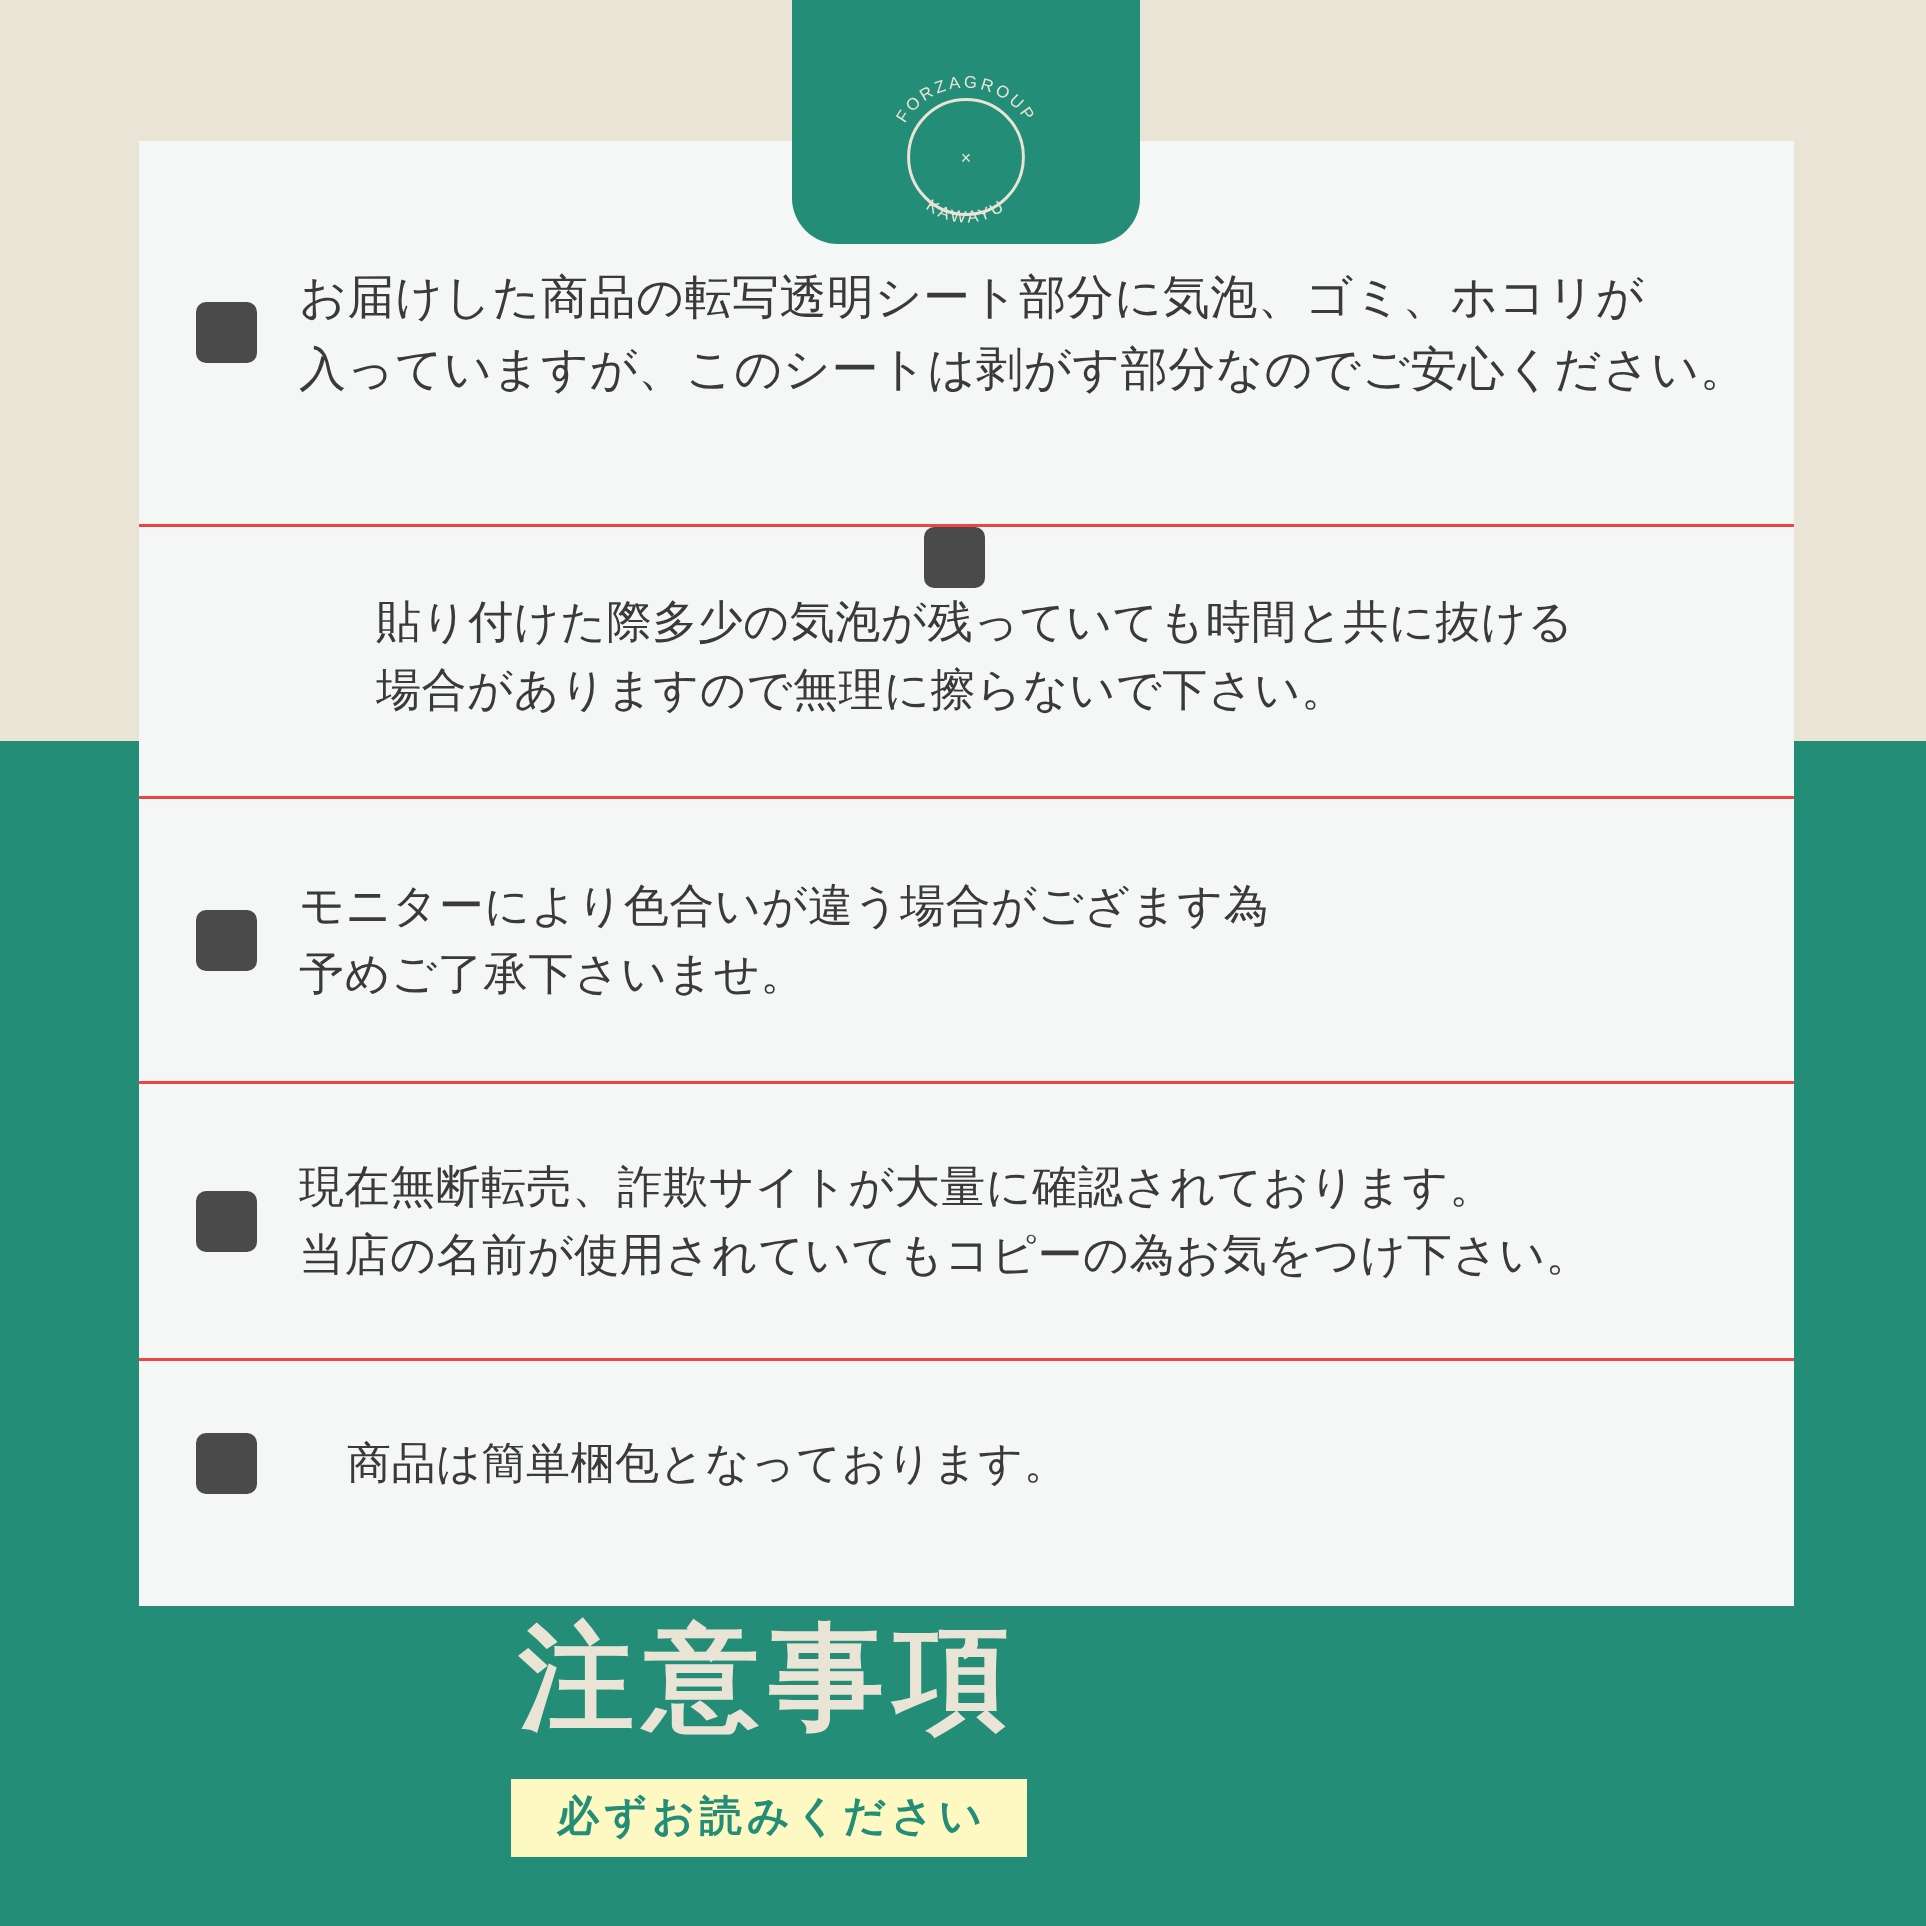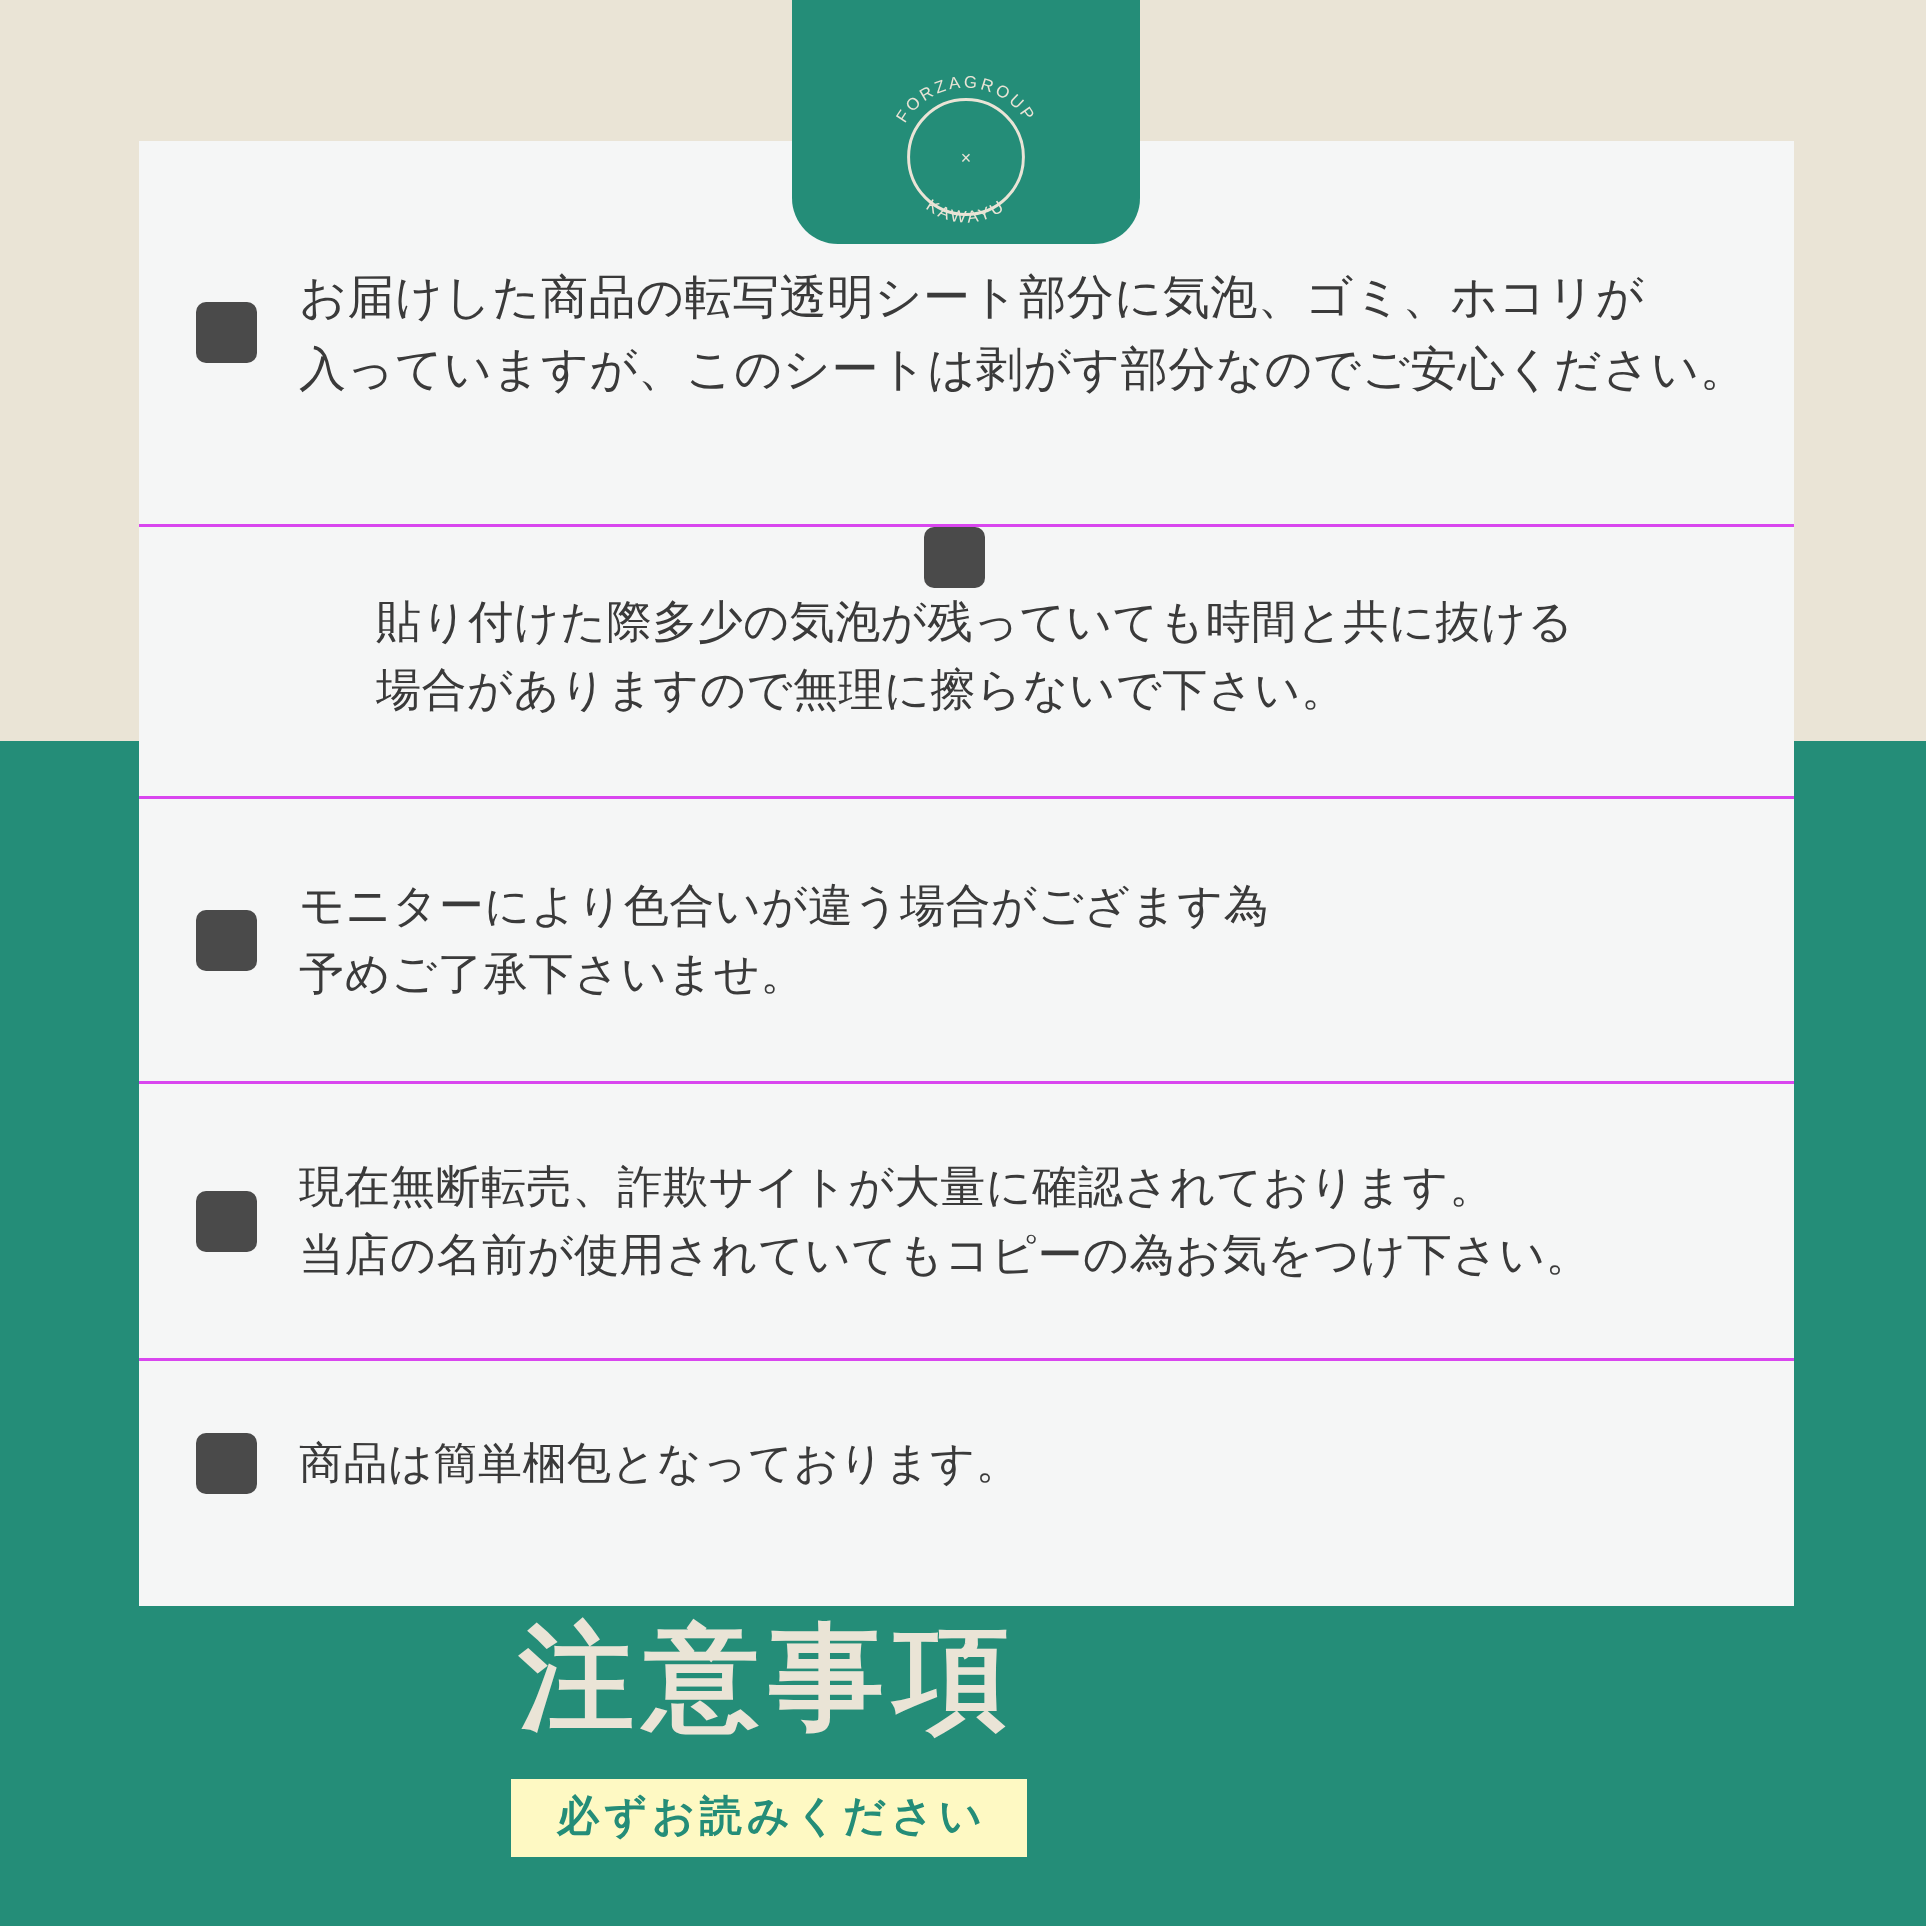--- a/index.html
+++ b/index.html
@@ -69,29 +69,29 @@
     top: 0;
     width: 100%;
   }
 
   .row {
     display: flex;
     align-items: center;
     box-sizing: border-box;
     padding-left: 57px;
     padding-right: 40px;
-    border-bottom: 3px solid #d946ef;
+    border-bottom: 3px solid #ef4444;
   }
   .row:last-child { border-bottom: none; }
 
   .row-1 { height: 386px; }
   .row-2 { height: 272px; flex-direction: column; }
   .row-3 { height: 285px; }
   .row-4 { height: 277px; }
-  .row-5 { height: 204px; }
+  .row-5 { height: 204px; gap: 48px; }
 
   .bullet {
     flex: 0 0 auto;
     width: 61px;
     height: 61px;
     background: #4a4a4a;
     border-radius: 10px;
     margin-right: 42px;
   }
 

